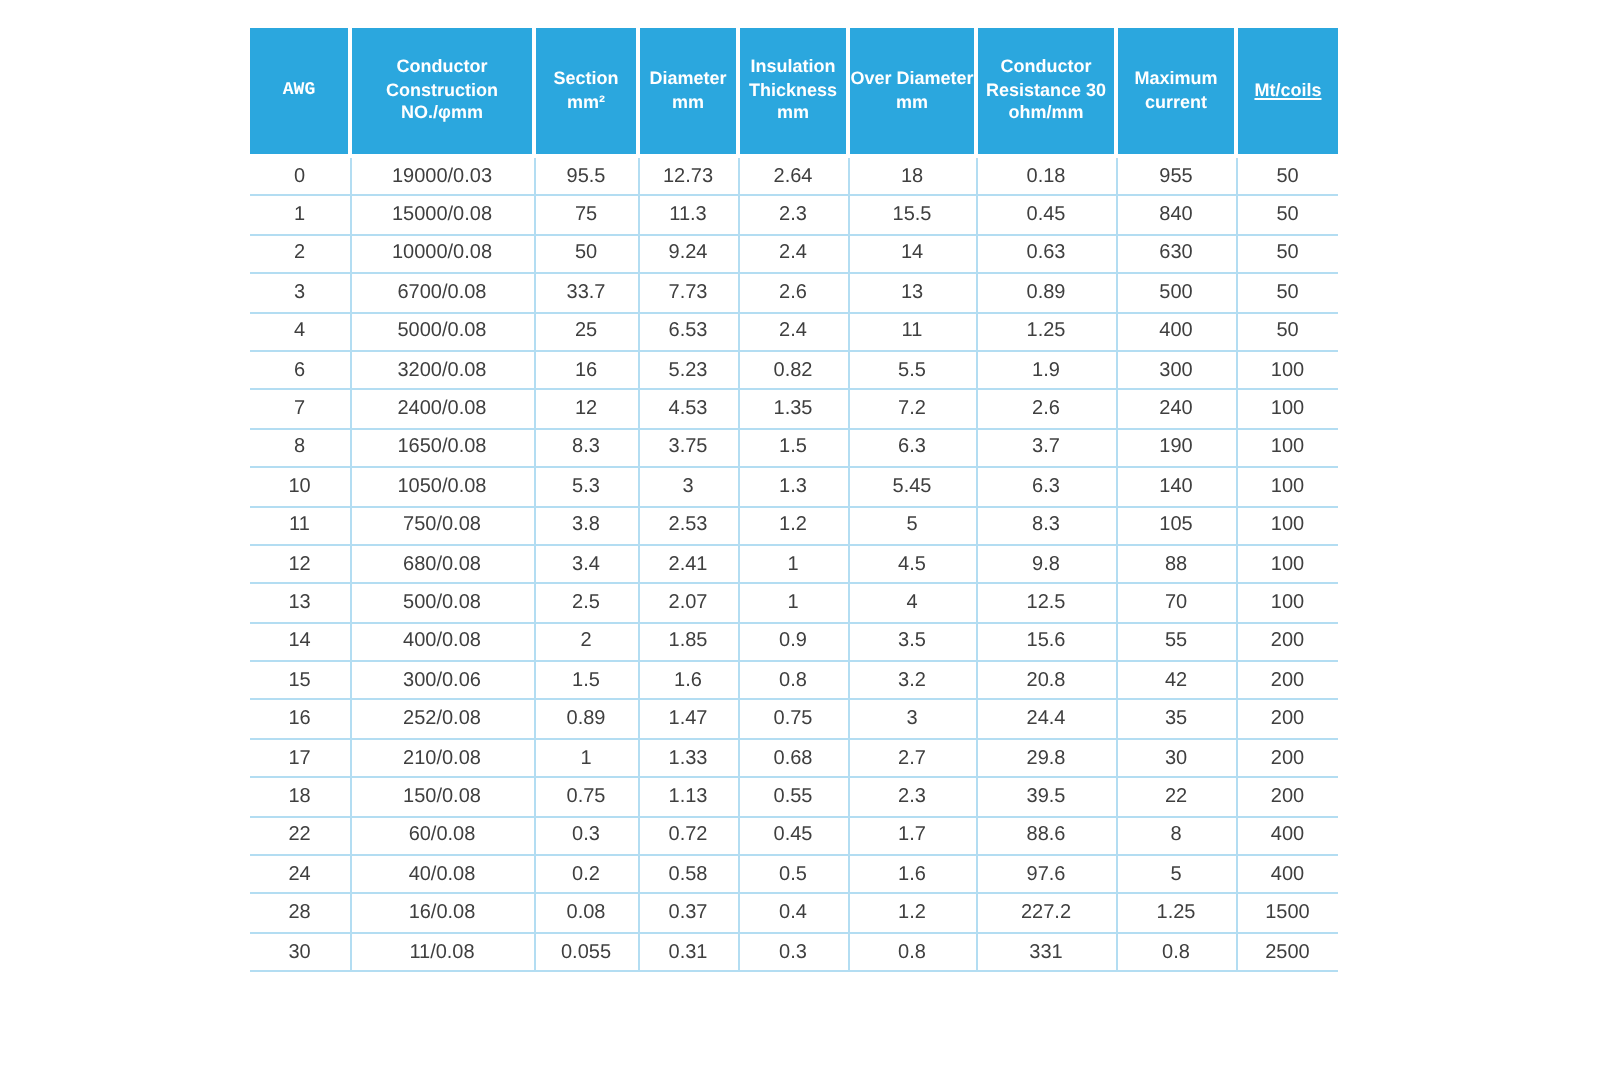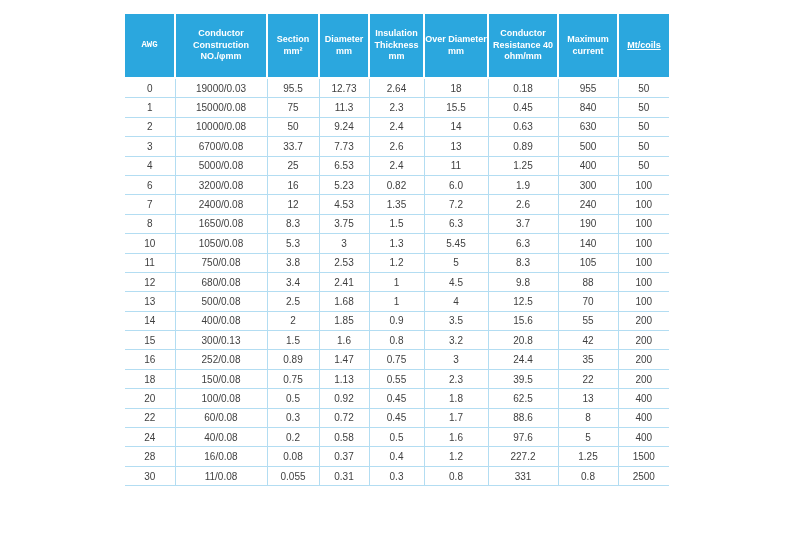--- a/index.html
+++ b/index.html
@@ -102,21 +102,21 @@
           <div>Insulation</div>
           <div>Thickness</div>
           <div>mm</div>
         </th>
         <th>
           <div>Over Diameter</div>
           <div>mm</div>
         </th>
         <th>
           <div>Conductor</div>
-          <div>Resistance 40</div>
+          <div>Resistance 30</div>
           <div>ohm/mm</div>
         </th>
         <th>
           <div>Maximum</div>
           <div>current</div>
         </th>
         <th>
           <div>Mt/coils</div>
         </th>
       </tr>
@@ -176,21 +176,21 @@
         <td>1.25</td>
         <td>400</td>
         <td>50</td>
       </tr>
       <tr>
         <td>6</td>
         <td>3200/0.08</td>
         <td>16</td>
         <td>5.23</td>
         <td>0.82</td>
-        <td>6.0</td>
+        <td>5.5</td>
         <td>1.9</td>
         <td>300</td>
         <td>100</td>
       </tr>
       <tr>
         <td>7</td>
         <td>2400/0.08</td>
         <td>12</td>
         <td>4.53</td>
         <td>1.35</td>
@@ -240,81 +240,81 @@
         <td>1</td>
         <td>4.5</td>
         <td>9.8</td>
         <td>88</td>
         <td>100</td>
       </tr>
       <tr>
         <td>13</td>
         <td>500/0.08</td>
         <td>2.5</td>
-        <td>1.68</td>
+        <td>2.07</td>
         <td>1</td>
         <td>4</td>
         <td>12.5</td>
         <td>70</td>
         <td>100</td>
       </tr>
       <tr>
         <td>14</td>
         <td>400/0.08</td>
         <td>2</td>
         <td>1.85</td>
         <td>0.9</td>
         <td>3.5</td>
         <td>15.6</td>
         <td>55</td>
         <td>200</td>
       </tr>
       <tr>
         <td>15</td>
-        <td>300/0.13</td>
+        <td>300/0.06</td>
         <td>1.5</td>
         <td>1.6</td>
         <td>0.8</td>
         <td>3.2</td>
         <td>20.8</td>
         <td>42</td>
         <td>200</td>
       </tr>
       <tr>
         <td>16</td>
         <td>252/0.08</td>
         <td>0.89</td>
         <td>1.47</td>
         <td>0.75</td>
         <td>3</td>
         <td>24.4</td>
         <td>35</td>
         <td>200</td>
       </tr>
       <tr>
+        <td>17</td>
+        <td>210/0.08</td>
+        <td>1</td>
+        <td>1.33</td>
+        <td>0.68</td>
+        <td>2.7</td>
+        <td>29.8</td>
+        <td>30</td>
+        <td>200</td>
+      </tr>
+      <tr>
         <td>18</td>
         <td>150/0.08</td>
         <td>0.75</td>
         <td>1.13</td>
         <td>0.55</td>
         <td>2.3</td>
         <td>39.5</td>
         <td>22</td>
         <td>200</td>
-      </tr>
-      <tr>
-        <td>20</td>
-        <td>100/0.08</td>
-        <td>0.5</td>
-        <td>0.92</td>
-        <td>0.45</td>
-        <td>1.8</td>
-        <td>62.5</td>
-        <td>13</td>
-        <td>400</td>
       </tr>
       <tr>
         <td>22</td>
         <td>60/0.08</td>
         <td>0.3</td>
         <td>0.72</td>
         <td>0.45</td>
         <td>1.7</td>
         <td>88.6</td>
         <td>8</td>

